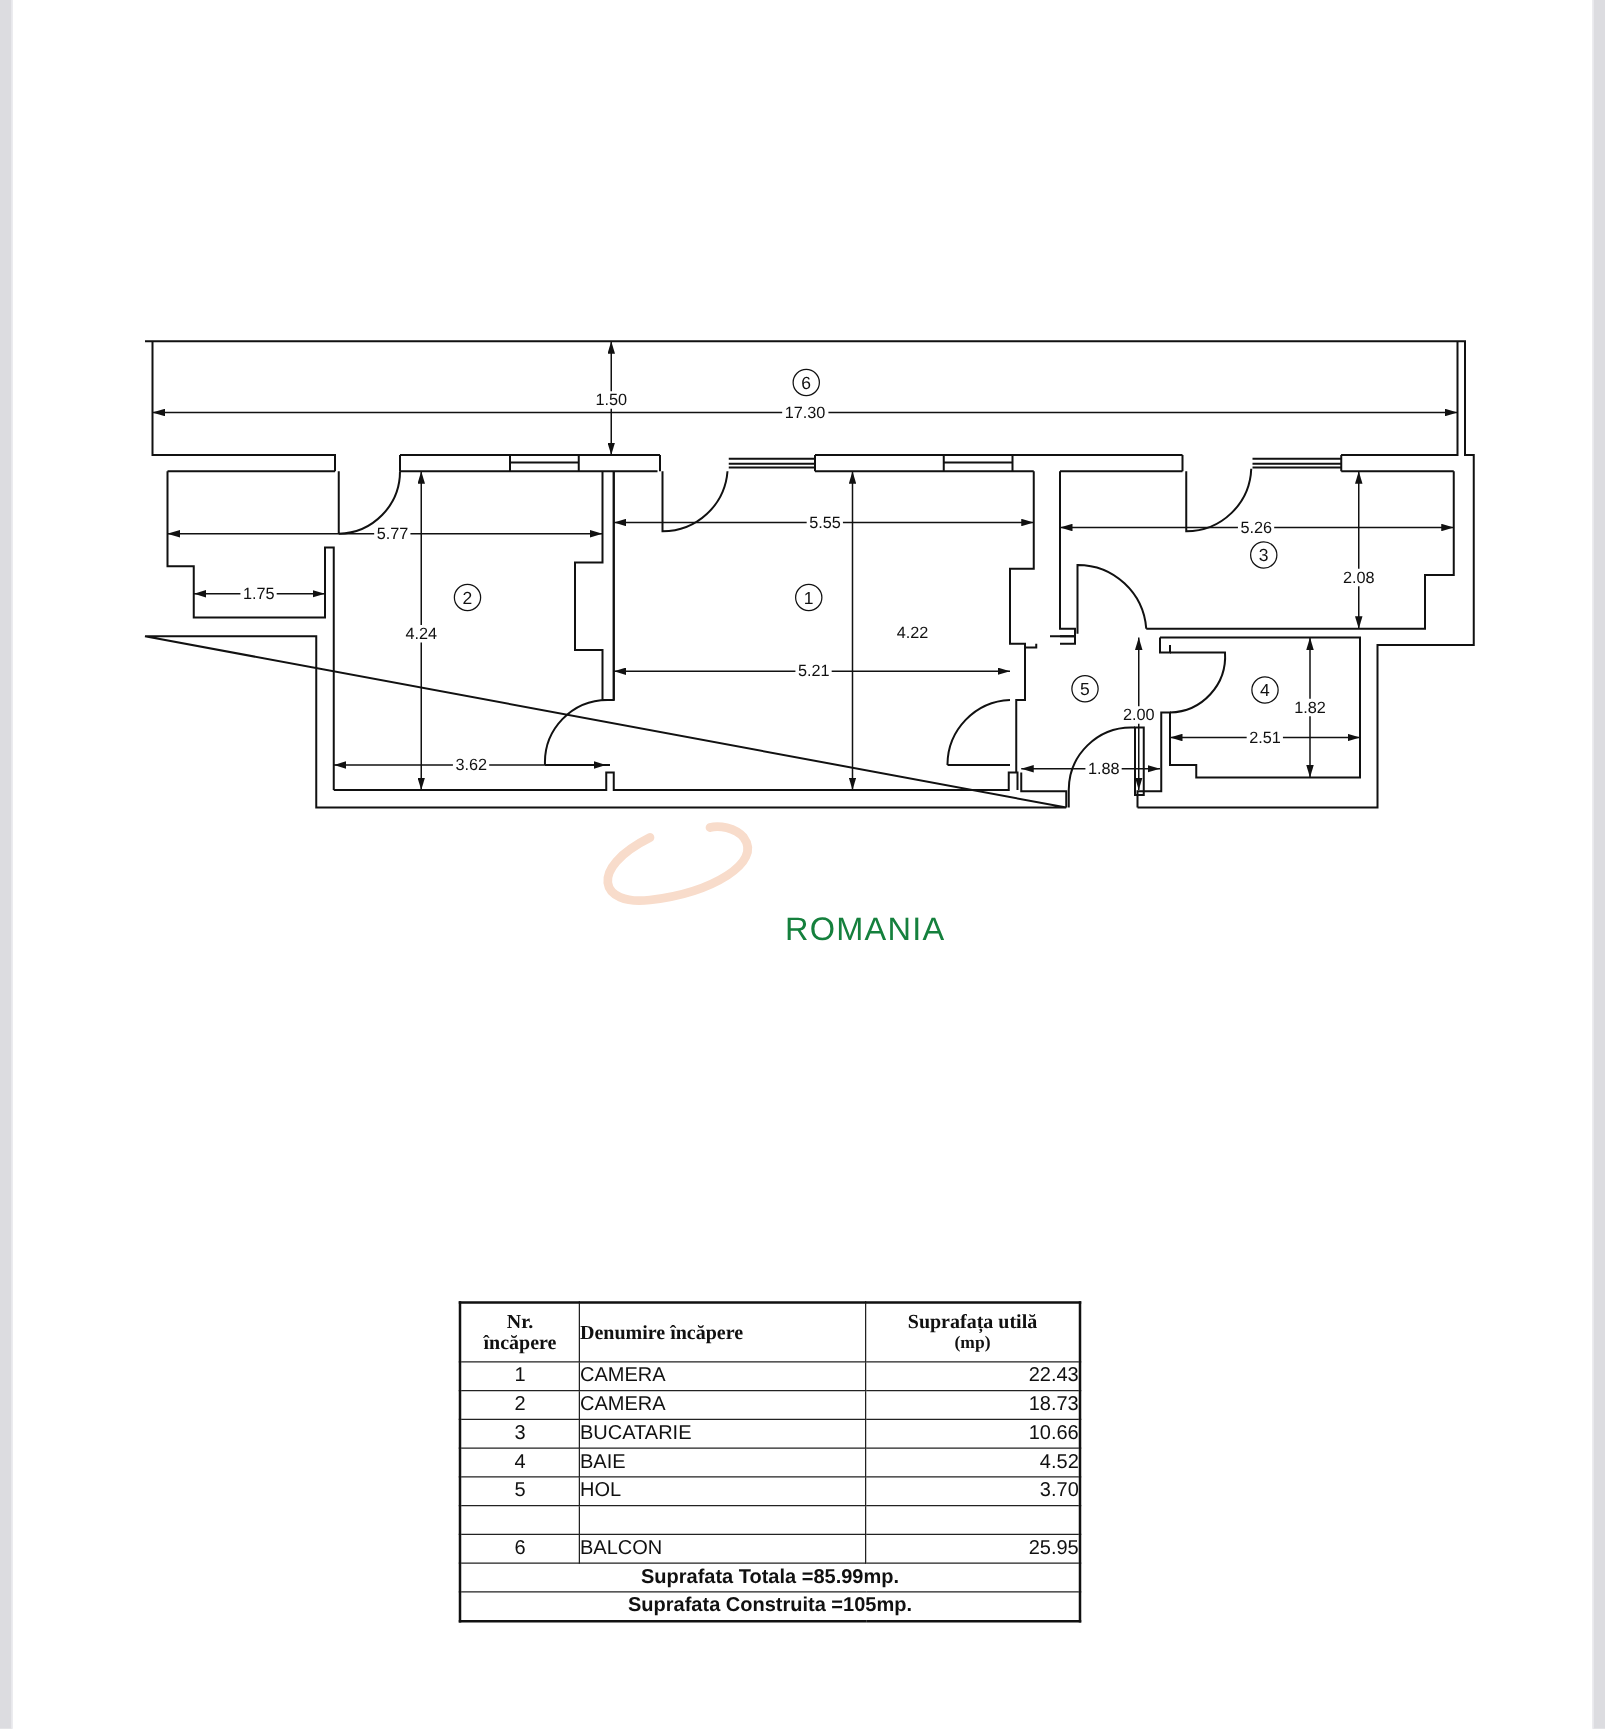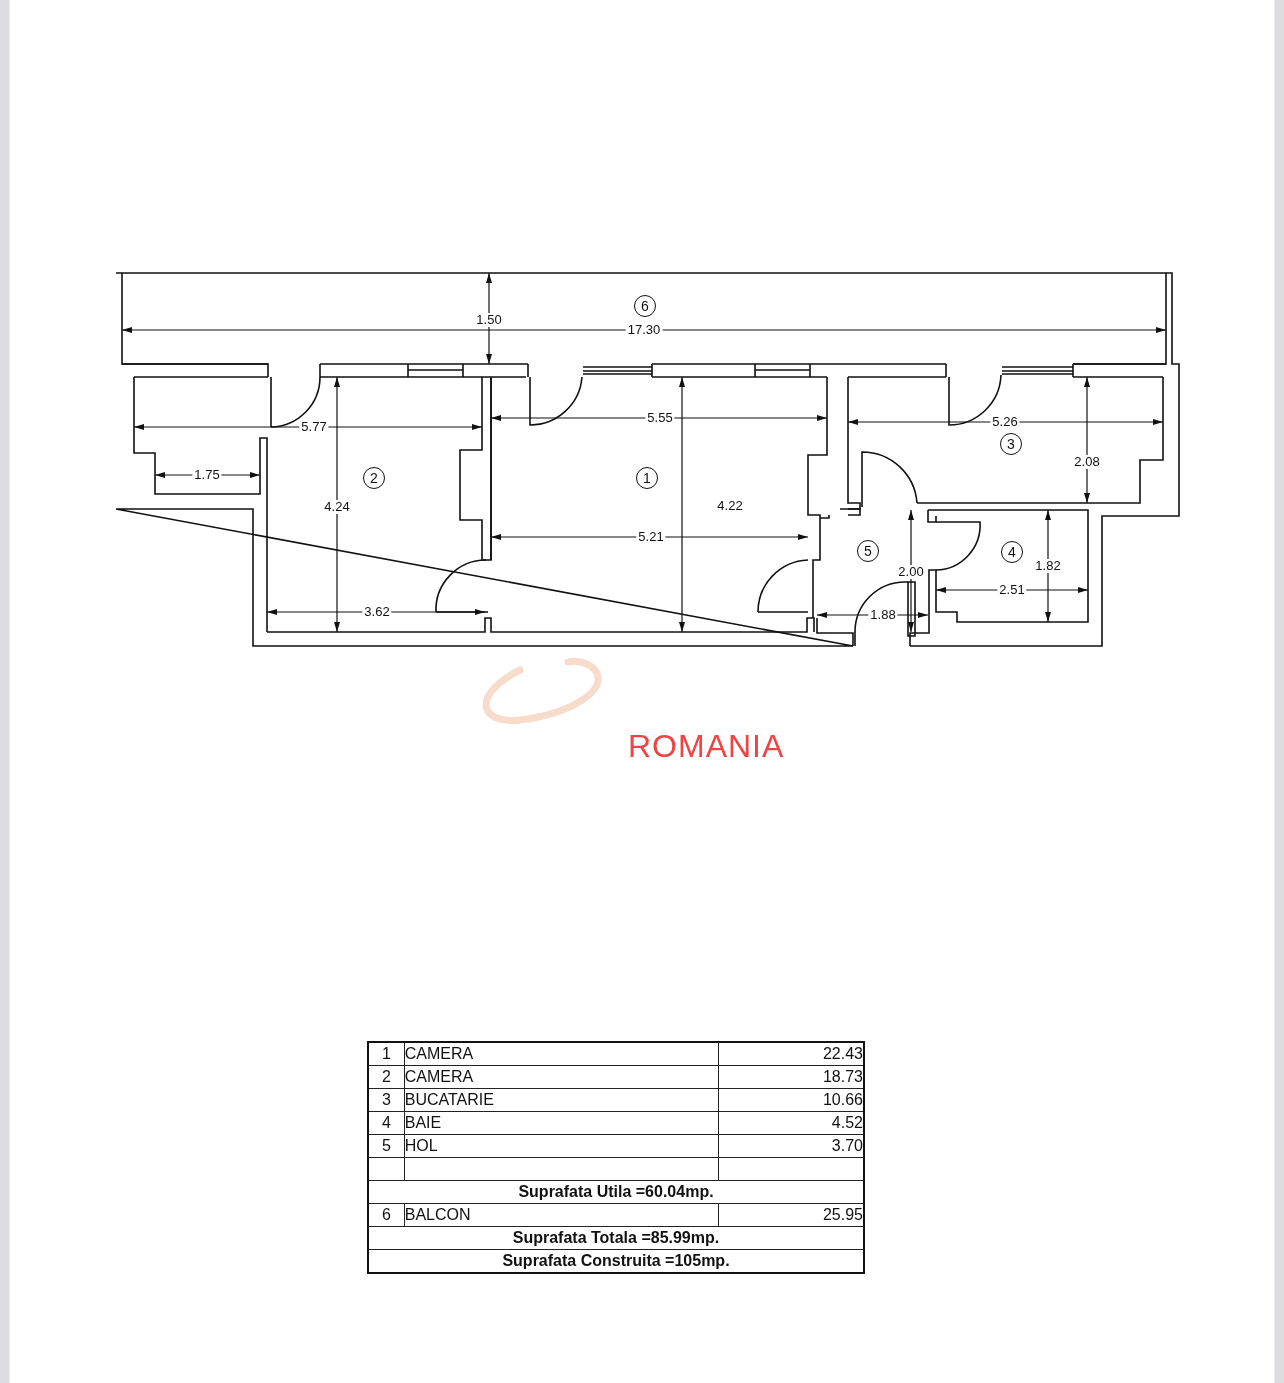--- a/index.html
+++ b/index.html
@@ -4,21 +4,21 @@
 <style>
   html,body{margin:0;padding:0;}
   body{width:1284px;height:1383px;background:#ffffff;position:relative;overflow:hidden;font-family:"Liberation Sans",sans-serif;}
   .margin-left{position:absolute;left:0;top:0;width:9px;height:1383px;background:#dcdce0;border-right:1px solid #ececf0;}
   .margin-right{position:absolute;right:0;top:0;width:9px;height:1383px;background:#dcdce0;border-left:1px solid #ececf0;}
   .plan{position:absolute;left:0;top:0;width:1284px;height:1383px;}
   .plan svg{position:absolute;left:0;top:0;}
   .lbl{position:absolute;font-family:"Liberation Sans",sans-serif;font-size:13px;color:#111;background:#fff;padding:0 2px;line-height:14px;transform:translate(-50%,-50%);white-space:nowrap;}
   .room-num{position:absolute;width:20px;height:20px;border:1.3px solid #111;border-radius:50%;font-size:14px;line-height:20px;text-align:center;color:#111;transform:translate(-50%,-50%);background:#fff;font-family:"Liberation Sans",sans-serif;}
   .watermark{position:absolute;left:480px;top:650px;width:330px;height:110px;}
-  .wm-text{position:absolute;left:628px;top:728px;font-size:32px;color:#ef4444;letter-spacing:1px;font-family:"Liberation Sans",sans-serif;}
+  .wm-text{position:absolute;left:628px;top:728px;font-size:26px;color:#15803d;letter-spacing:1px;font-family:"Liberation Sans",sans-serif;}
   table.areas{position:absolute;left:367px;top:1041px;width:498px;border-collapse:collapse;border:2px solid #111;}
   table.areas td, table.areas th{border:1.5px solid #222;padding:0;height:22px;font-size:16px;color:#111;}
   table.areas th{font-family:"Liberation Serif",serif;font-weight:bold;height:46px;line-height:17px;}
   th.c1{width:94px;font-size:18px;}
   th.c2{width:228px;font-size:20px;text-align:left;padding-left:12px;}
   th.c3{font-size:19px;}
   th.c3 .sub{display:block;font-size:14px;}
   td.n{text-align:center;font-family:"Liberation Sans",sans-serif;}
   td.name{padding-left:12px;font-family:"Liberation Sans",sans-serif;}
   td.val{text-align:right;padding-right:70px;font-family:"Liberation Sans",sans-serif;}
@@ -122,20 +122,31 @@
   <span class="room-num" style="left:645px;top:306px;">6</span>
 </div>
 
 <svg class="watermark" width="330" height="110" viewBox="0 0 330 110">
   <path d="M40,20 C -10,45 0,75 40,70 C 90,64 130,40 115,20 C 108,12 95,10 88,12" fill="none" stroke="#f8dccb" stroke-width="7" stroke-linecap="round"></path>
 </svg>
 <span class="wm-text">ROMANIA</span>
 
 <table class="areas">
   <tbody>
+      <tr>
+    <th class="c1">
+      <span>Nr.</span><br>
+      <span>încăpere</span>
+    </th>
+    <th class="c2">Denumire încăpere</th>
+    <th class="c3">
+      <span>Suprafața utilă</span>
+      <span class="sub">(mp)</span>
+    </th>
+  </tr>
   <tr>
     <td class="n">1</td>
     <td class="name">CAMERA</td>
     <td class="val">22.43</td>
   </tr>
   <tr>
     <td class="n">2</td>
     <td class="name">CAMERA</td>
     <td class="val">18.73</td>
   </tr>
@@ -153,23 +164,20 @@
     <td class="n">5</td>
     <td class="name">HOL</td>
     <td class="val">3.70</td>
   </tr>
   <tr>
     <td class="n"></td>
     <td class="name"></td>
     <td class="val"></td>
   </tr>
   <tr>
-    <td class="sum" colspan="3">Suprafata Utila =60.04mp.</td>
-  </tr>
-  <tr>
     <td class="n">6</td>
     <td class="name">BALCON</td>
     <td class="val">25.95</td>
   </tr>
   <tr>
     <td class="sum" colspan="3">Suprafata Totala =85.99mp.</td>
   </tr>
   <tr>
     <td class="sum" colspan="3">Suprafata Construita =105mp.</td>
   </tr>

